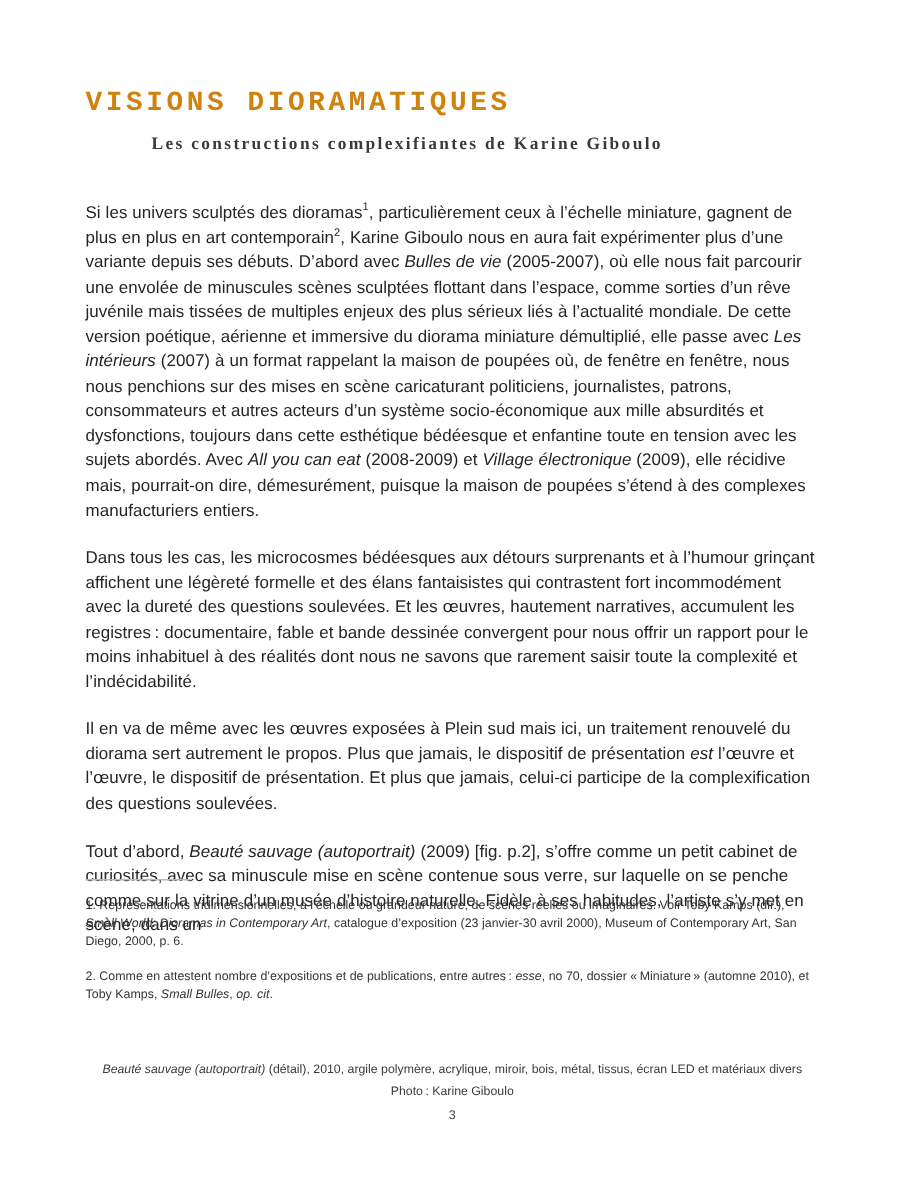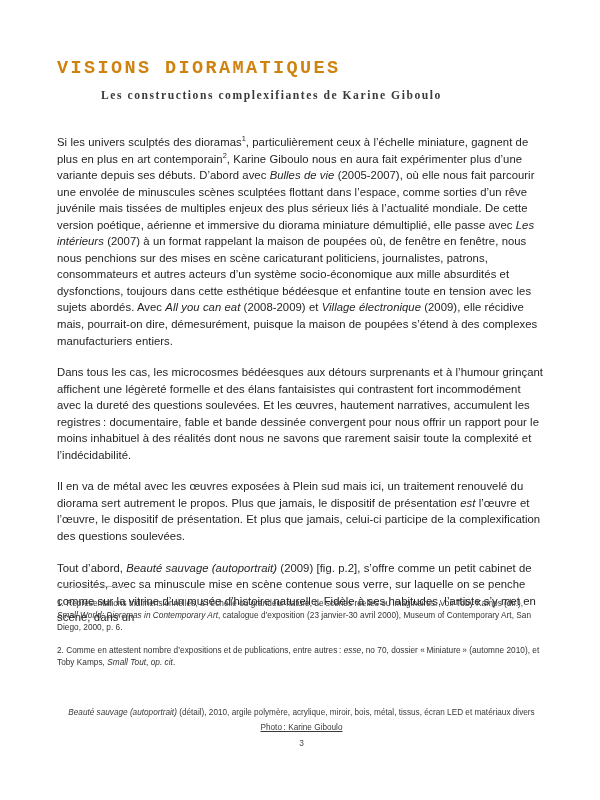--- a/index.html
+++ b/index.html
@@ -113,21 +113,21 @@
     width: 489px;
   }
   .caption p {
     margin: 0 0 3px 0;
     font-size: 8.2px;
     line-height: 12px;
     color: #3a3a3a;
     letter-spacing: 0.01px;
     text-align: center;
   }
-  .caption p:last-child { margin-bottom: 0; text-decoration: underline; }
+  .caption p:last-child { margin-bottom: 0; }
 
   
   .page-number {
     position: absolute;
     left: 0;
     top: 738px;
     width: 489px;
     text-align: center;
     font-size: 8.4px;
     color: #4a4a4a;
@@ -141,28 +141,28 @@
   <div class="content">
 
     <header class="title-block">
       <h1 class="main-title" style="color: rgb(208, 130, 15);">VISIONS DIORAMATIQUES</h1>
       <h2 class="sub-title">Les constructions complexifiantes de Karine Giboulo</h2>
     </header>
 
     <section class="body-text">
       <p><span>Si les univers sculptés des dioramas</span><sup>1</sup><span>, particulièrement ceux à l’échelle miniature, gagnent de plus en plus en art contemporain</span><sup>2</sup><span>, Karine Giboulo nous en aura fait expérimenter plus d’une variante depuis ses débuts. D’abord avec </span><i>Bulles de vie</i><span> (2005-2007), où elle nous fait parcourir une envolée de minuscules scènes sculptées flottant dans l’espace, comme sorties d’un rêve juvénile mais tissées de multiples enjeux des plus sérieux liés à l’actualité mondiale. De cette version poétique, aérienne et immersive du diorama miniature démultiplié, elle passe avec </span><i>Les intérieurs</i><span> (2007) à un format rappelant la maison de poupées où, de fenêtre en fenêtre, nous nous penchions sur des mises en scène caricaturant politiciens, journalistes, patrons, consommateurs et autres acteurs d’un système socio-économique aux mille absurdités et dysfonctions, toujours dans cette esthétique bédéesque et enfantine toute en tension avec les sujets abordés. Avec </span><i>All you can eat</i><span> (2008-2009) et </span><i>Village électronique</i><span> (2009), elle récidive mais, pourrait-on dire, démesurément, puisque la maison de poupées s’étend à des complexes manufacturiers entiers.</span></p>
       <p><span>Dans tous les cas, les microcosmes bédéesques aux détours surprenants et à l’humour grinçant affichent une légèreté formelle et des élans fantaisistes qui contrastent fort incommodément avec la dureté des questions soulevées. Et les œuvres, hautement narratives, accumulent les registres : documentaire, fable et bande dessinée convergent pour nous offrir un rapport pour le moins inhabituel à des réalités dont nous ne savons que rarement saisir toute la complexité et l’indécidabilité.</span></p>
-      <p><span>Il en va de métal avec les œuvres exposées à Plein sud mais ici, un traitement renouvelé du diorama sert autrement le propos. Plus que jamais, le dispositif de présentation </span><i>est</i><span> l’œuvre et l’œuvre, le dispositif de présentation. Et plus que jamais, celui-ci participe de la complexification des questions soulevées.</span></p>
+      <p><span>Il en va de même avec les œuvres exposées à Plein sud mais ici, un traitement renouvelé du diorama sert autrement le propos. Plus que jamais, le dispositif de présentation </span><i>est</i><span> l’œuvre et l’œuvre, le dispositif de présentation. Et plus que jamais, celui-ci participe de la complexification des questions soulevées.</span></p>
       <p><span>Tout d’abord, </span><i>Beauté sauvage (autoportrait)</i><span> (2009) [fig. p.2], s’offre comme un petit cabinet de curiosités, avec sa minuscule mise en scène contenue sous verre, sur laquelle on se penche comme sur la vitrine d’un musée d’histoire naturelle. Fidèle à ses habitudes, l’artiste s’y met en scène, dans un</span></p>
     </section>
 
     <section class="footnotes">
       <hr class="fn-rule">
       <p><span>1. Représentations tridimensionnelles, à l’échelle ou grandeur nature, de scènes réelles ou imaginaires. Voir Toby Kamps (dir.), </span><i>Small World: Dioramas in Contemporary Art</i><span>, catalogue d’exposition (23 janvier-30 avril 2000), Museum of Contemporary Art, San Diego, 2000, p. 6.</span></p>
-      <p><span>2. Comme en attestent nombre d’expositions et de publications, entre autres : </span><i>esse</i><span>, no 70, dossier « Miniature » (automne 2010), et Toby Kamps, </span><i>Small Tout</i><span>, </span><i>op. cit</i><span>.</span></p>
+      <p><span>2. Comme en attestent nombre d’expositions et de publications, entre autres : </span><i>esse</i><span>, no 70, dossier « Miniature » (automne 2010), et Toby Kamps, </span><i>Small Bulles</i><span>, </span><i>op. cit</i><span>.</span></p>
     </section>
 
     <section class="caption">
       <p><i>Beauté sauvage (autoportrait)</i><span> (détail), 2010, argile polymère, acrylique, miroir, bois, métal, tissus, écran LED et matériaux divers</span></p>
       <p><span>Photo : Karine Giboulo</span></p>
     </section>
 
     <div class="page-number">3</div>
 
   </div>

